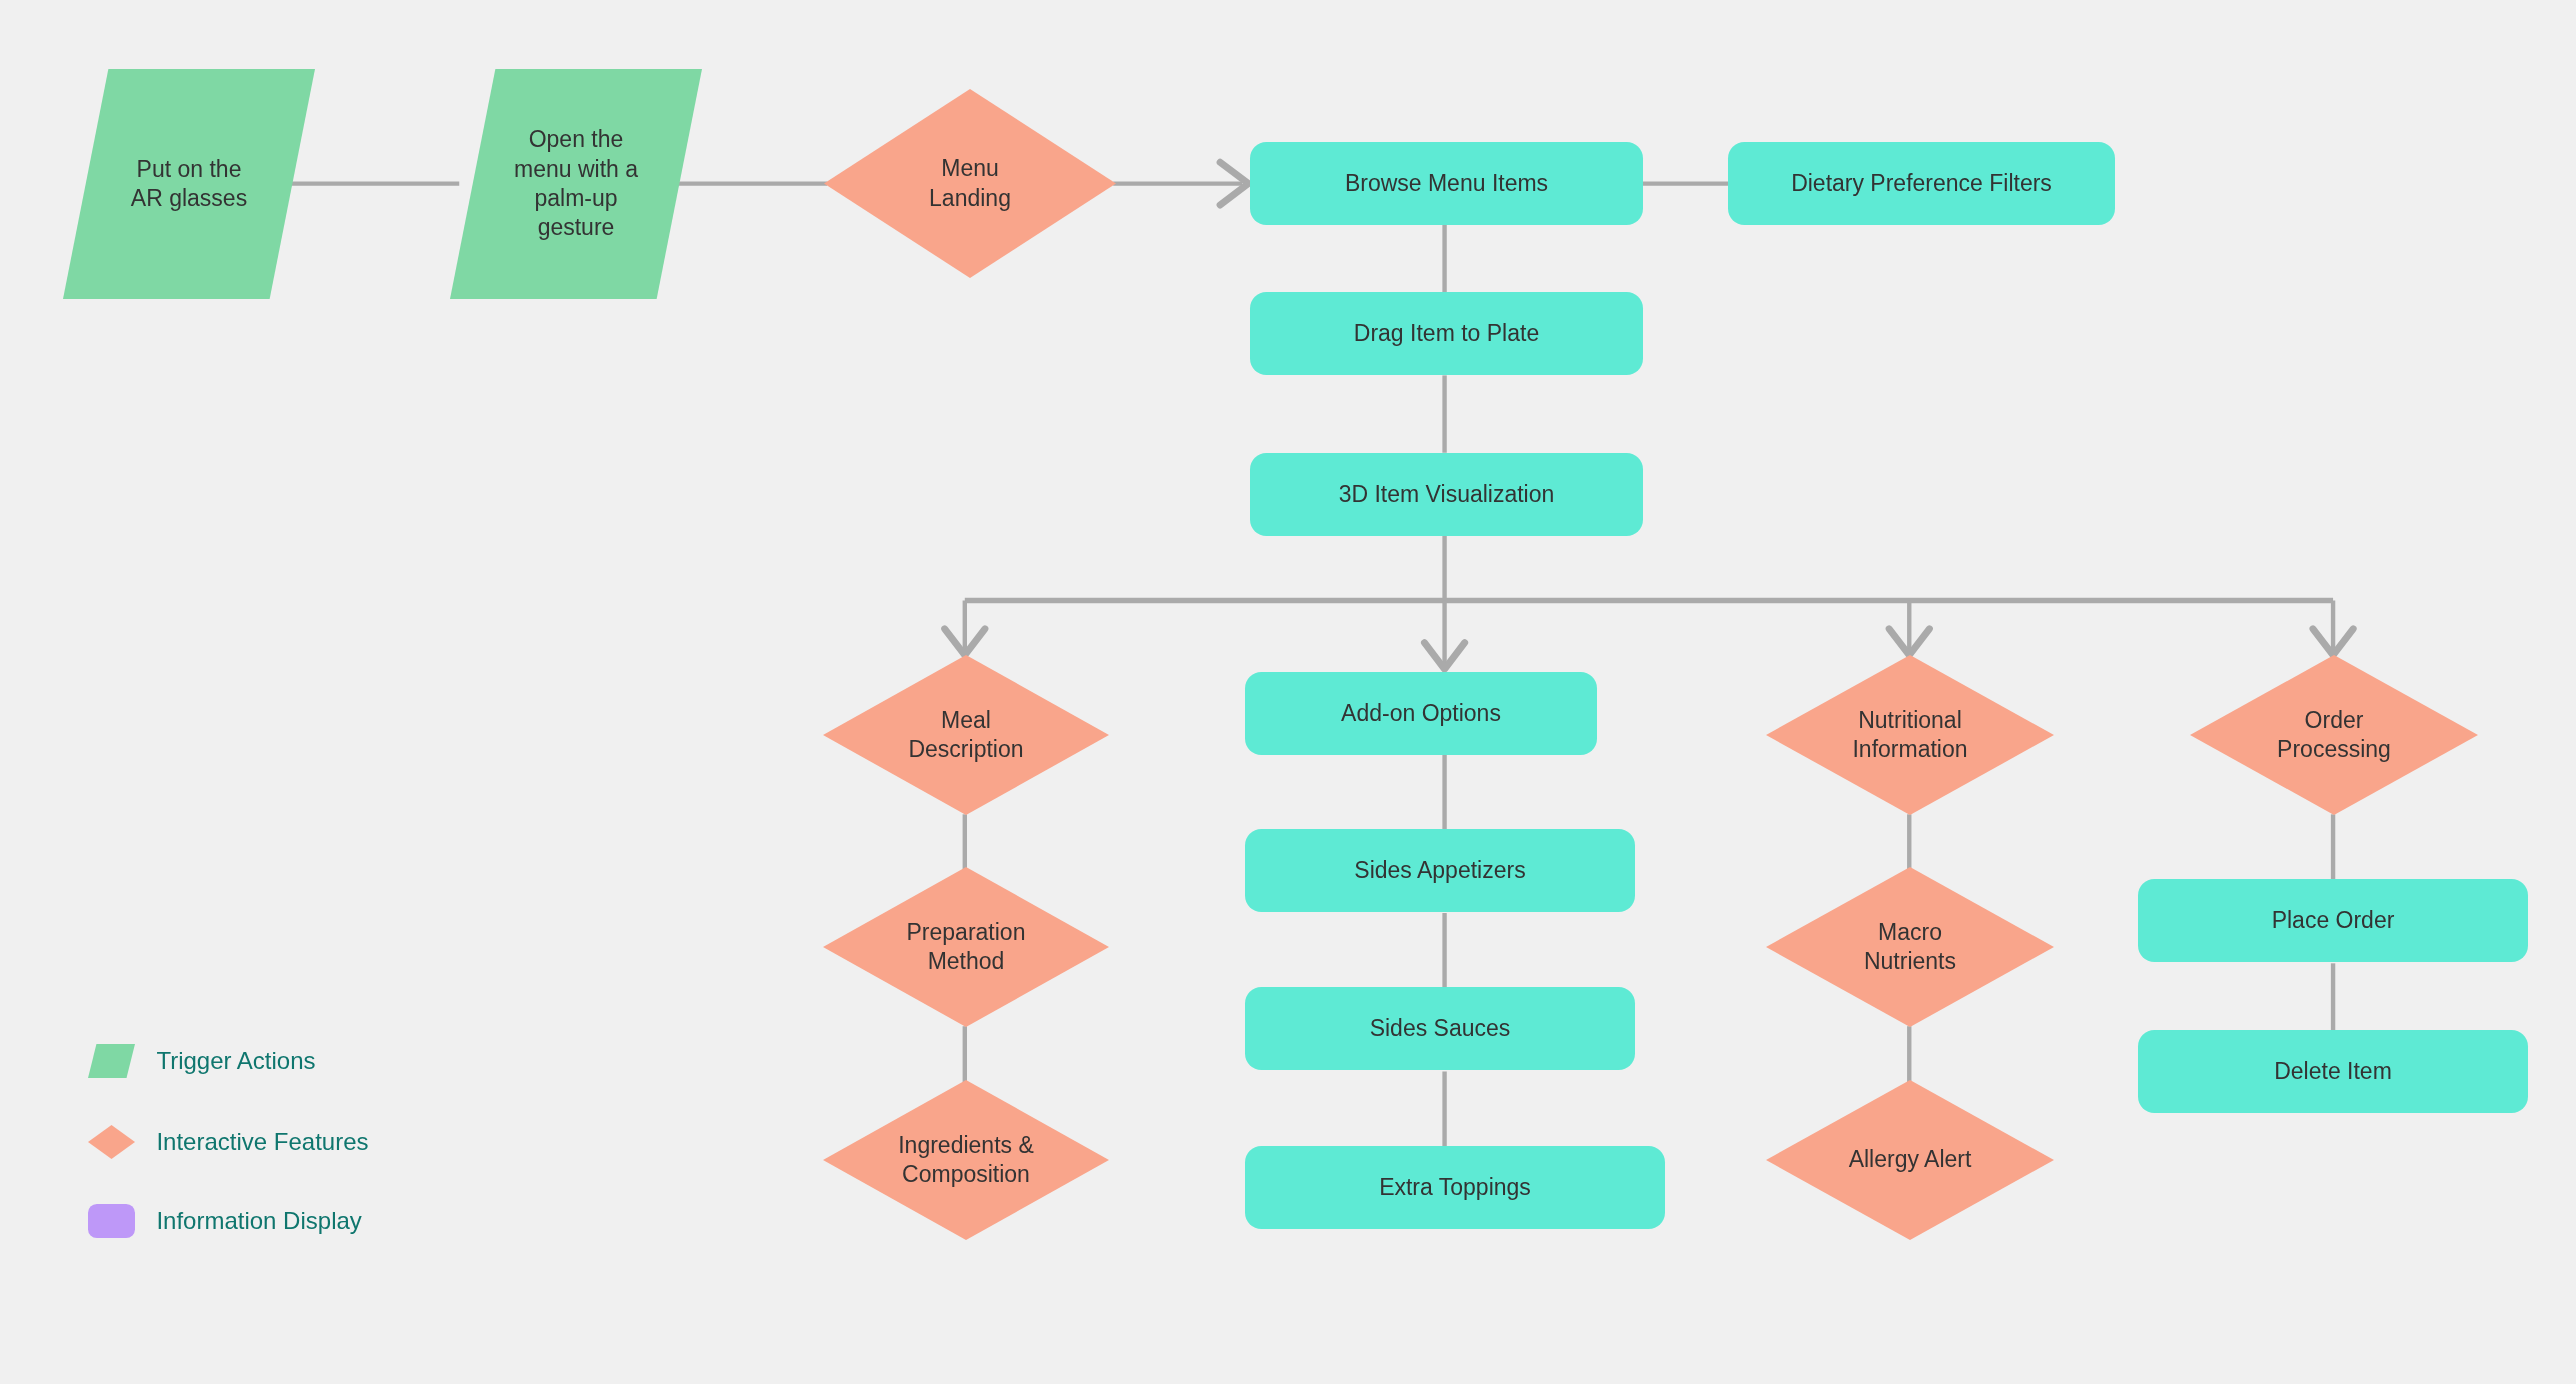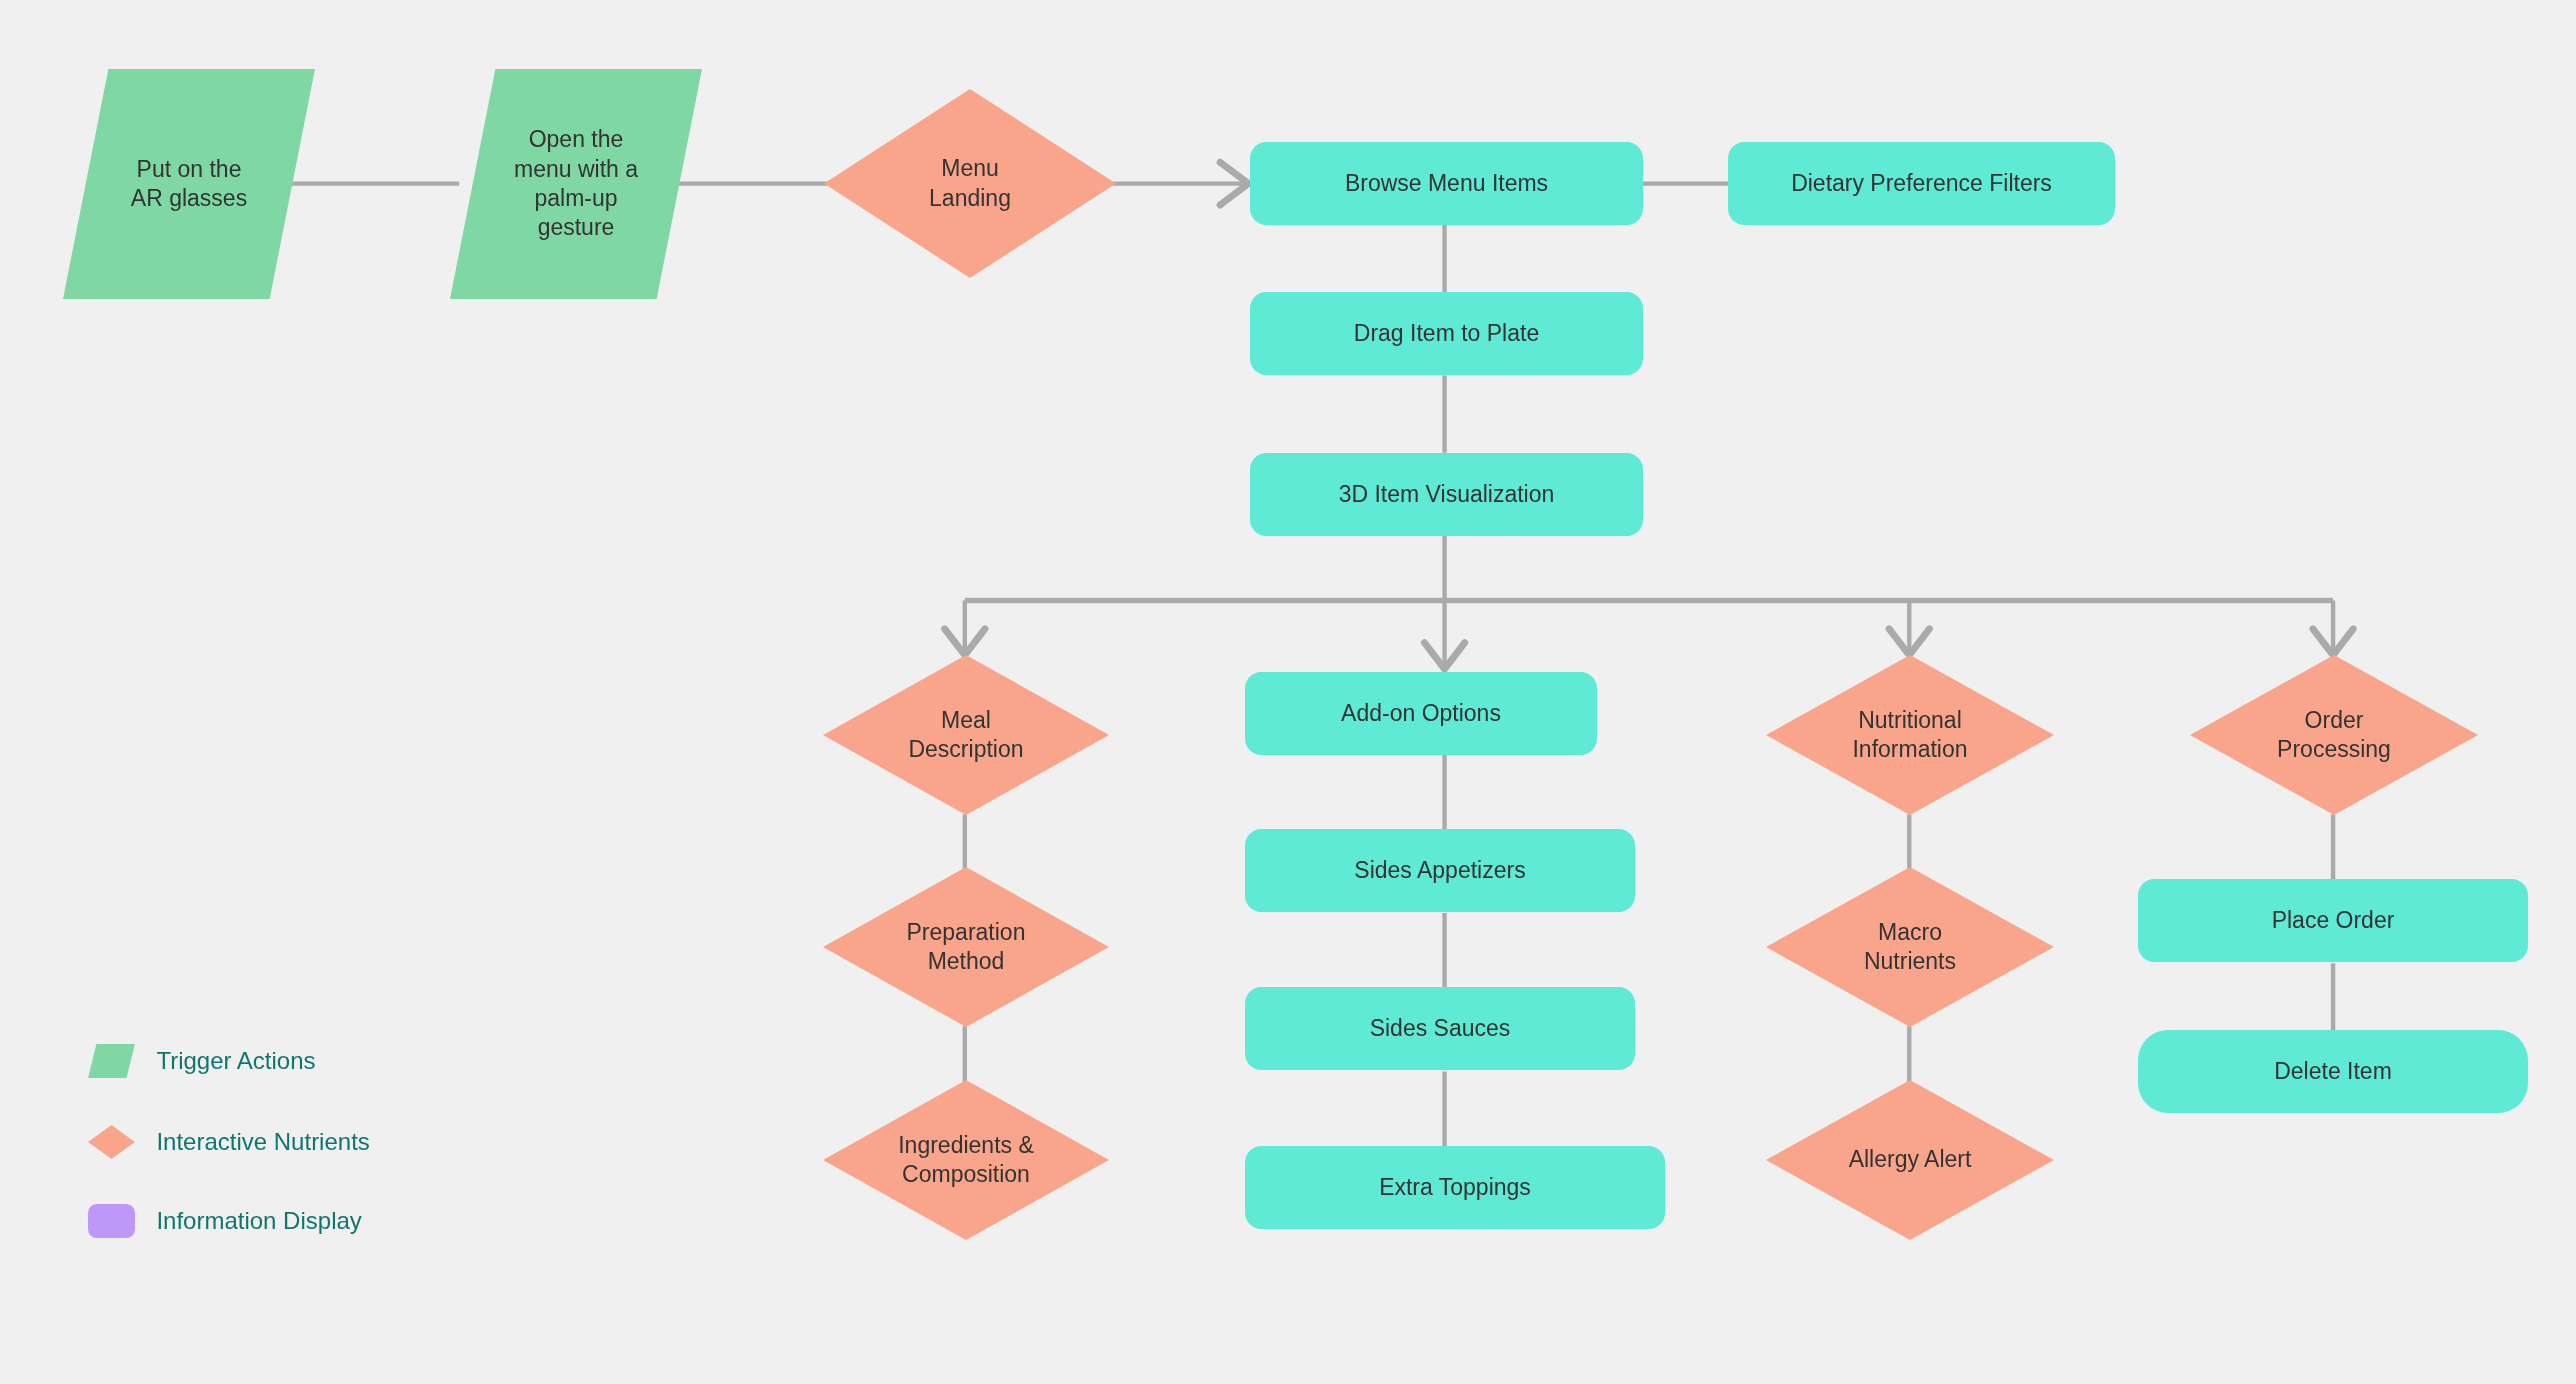--- a/index.html
+++ b/index.html
@@ -188,32 +188,32 @@
 
   <div class="node diamond" style="left:2190px;top:655px;width:288px;height:160px;">
     <span class="dshape"></span>
     <span class="lbl">Order<br>Processing</span>
   </div>
 
   <div class="node rect" style="left:2138px;top:879px;width:390px;height:83px;">
     <span class="lbl">Place Order</span>
   </div>
 
-  <div class="node rect" style="left:2138px;top:1030px;width:390px;height:83px;border-radius:30px;">
+  <div class="node rect" style="left:2138px;top:1030px;width:390px;height:83px;">
     <span class="lbl">Delete Item</span>
   </div>
 
   <div id="legend">
     <div class="leg-row" style="left:0;top:0;">
       <span class="leg-swatch sw-para"></span>
       <span class="leg-label">Trigger Actions</span>
     </div>
     <div class="leg-row" style="left:0;top:81px;">
       <span class="leg-swatch sw-diamond"></span>
-      <span class="leg-label">Interactive Nutrients</span>
+      <span class="leg-label">Interactive Features</span>
     </div>
     <div class="leg-row" style="left:0;top:160px;">
       <span class="leg-swatch sw-rect"></span>
       <span class="leg-label">Information Display</span>
     </div>
   </div>
 
 </div>
 
 

